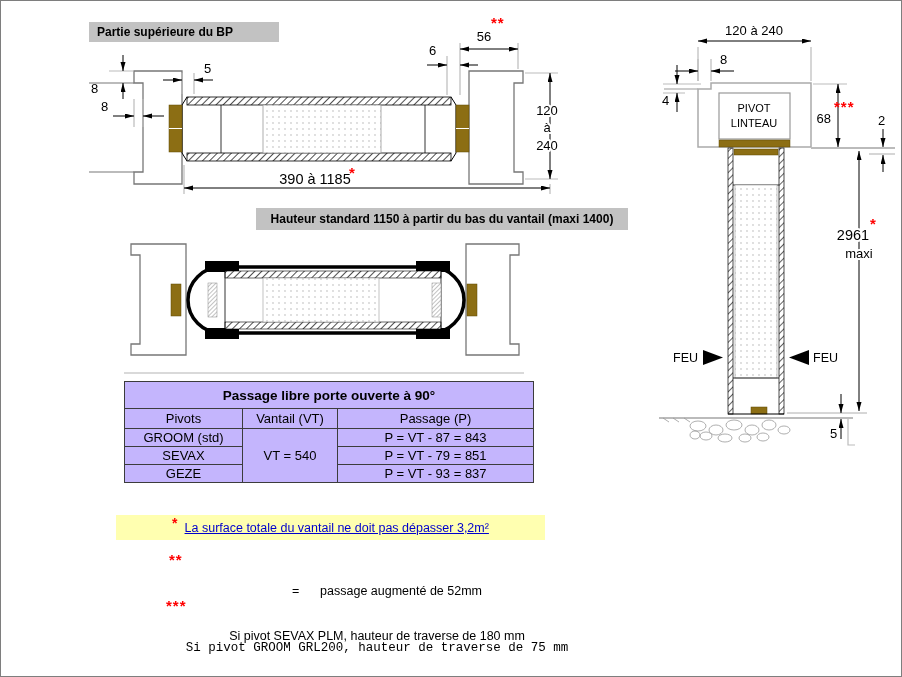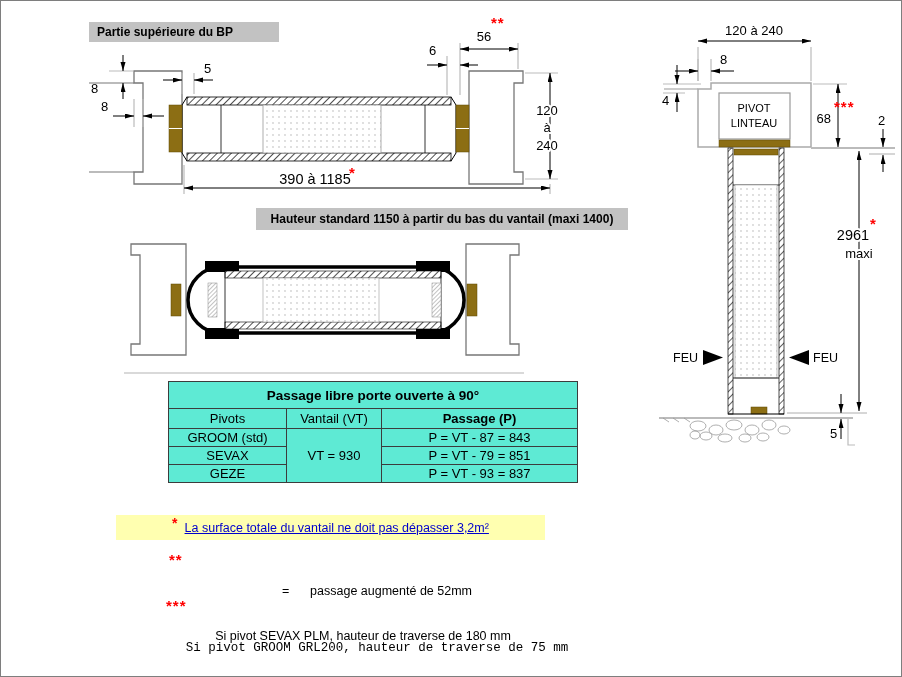--- a/index.html
+++ b/index.html
@@ -10,27 +10,27 @@
   }
   .abs{position:absolute;}
   .gray-hdr{
     position:absolute;background:#c2c2c2;height:20px;box-sizing:border-box;
     display:flex;align-items:center;padding:0 8px;
     font-size:12px;font-weight:bold;white-space:nowrap;
   }
   .center{justify-content:center;}
   
   .ptable{
-    position:absolute;border-collapse:collapse;background:#5eead4;
-    font-size:13px;table-layout:fixed;margin-left:44px;
+    position:absolute;border-collapse:collapse;background:#c4b5fd;
+    font-size:13px;table-layout:fixed;
   }
   .ptable td{border:1px solid #3c3c3c;text-align:center;padding:1px 3px;height:15px;}
   .ptable tr.title-row td{font-weight:bold;height:24px;font-size:13.5px;}
   .ptable tr.head-row td{height:17px;}
-  .ptable td.b{font-weight:bold;}
+  .ptable td.b{font-weight:normal;}
   
   .ynote{position:absolute;background:#ffffb0;display:flex;align-items:center;justify-content:center;gap:7px;}
   .star-sup{color:#ff0000;font-weight:bold;font-size:14px;transform:translateY(-5px);}
   .ytext{color:#0000cd;font-size:12.5px;white-space:nowrap;text-decoration:underline;}
   .note-star{position:absolute;color:#ff0000;font-weight:bold;font-size:15px;letter-spacing:1px;}
   .nline{position:absolute;text-align:center;font-size:12.5px;white-space:nowrap;}
   .pre{white-space:pre;}
   
   svg text{font-family:"Liberation Sans",sans-serif;fill:#000;}
   .t11{font-size:11px;}
@@ -295,39 +295,39 @@
       <tr class="title-row">
         <td colspan="3">Passage libre porte ouverte à 90°</td>
       </tr>
       <tr class="head-row">
         <td>Pivots</td>
         <td>Vantail (VT)</td>
         <td class="b">Passage (P)</td>
       </tr>
       <tr>
         <td>GROOM (std)</td>
-        <td rowspan="3">VT = 930</td>
+        <td rowspan="3">VT = 540</td>
         <td>P = VT - 87 = 843</td>
       </tr>
       <tr>
         <td>SEVAX</td>
         <td>P = VT - 79 = 851</td>
       </tr>
       <tr>
         <td>GEZE</td>
         <td>P = VT - 93 = 837</td>
       </tr>
     </tbody>
   </table>
 
   <div class="ynote" style="left:115px;top:514px;width:429px;height:25px;">
     <span class="star-sup">*</span>
     <span class="ytext">La surface totale du vantail ne doit pas dépasser 3,2m²</span>
   </div>
 
   <div class="note-star" style="left:168px;top:550px;">**</div>
-  <div class="nline pre" style="left:142px;top:583px;width:468px;">=      passage augmenté de 52mm</div>
+  <div class="nline pre" style="left:152px;top:583px;width:468px;">=      passage augmenté de 52mm</div>
 
   <div class="note-star" style="left:165px;top:596px;">***</div>
   <div class="nline" style="left:142px;top:640px;width:468px;font-family:Liberation Mono, monospace;">Si pivot GROOM GRL200, hauteur de traverse de 75 mm</div>
-  <div class="nline" style="left:128px;top:628px;width:468px;">Si pivot SEVAX PLM, hauteur de traverse de 180 mm</div>
+  <div class="nline" style="left:142px;top:628px;width:468px;">Si pivot SEVAX PLM, hauteur de traverse de 180 mm</div>
 
 </div>
 
 </body></html>

